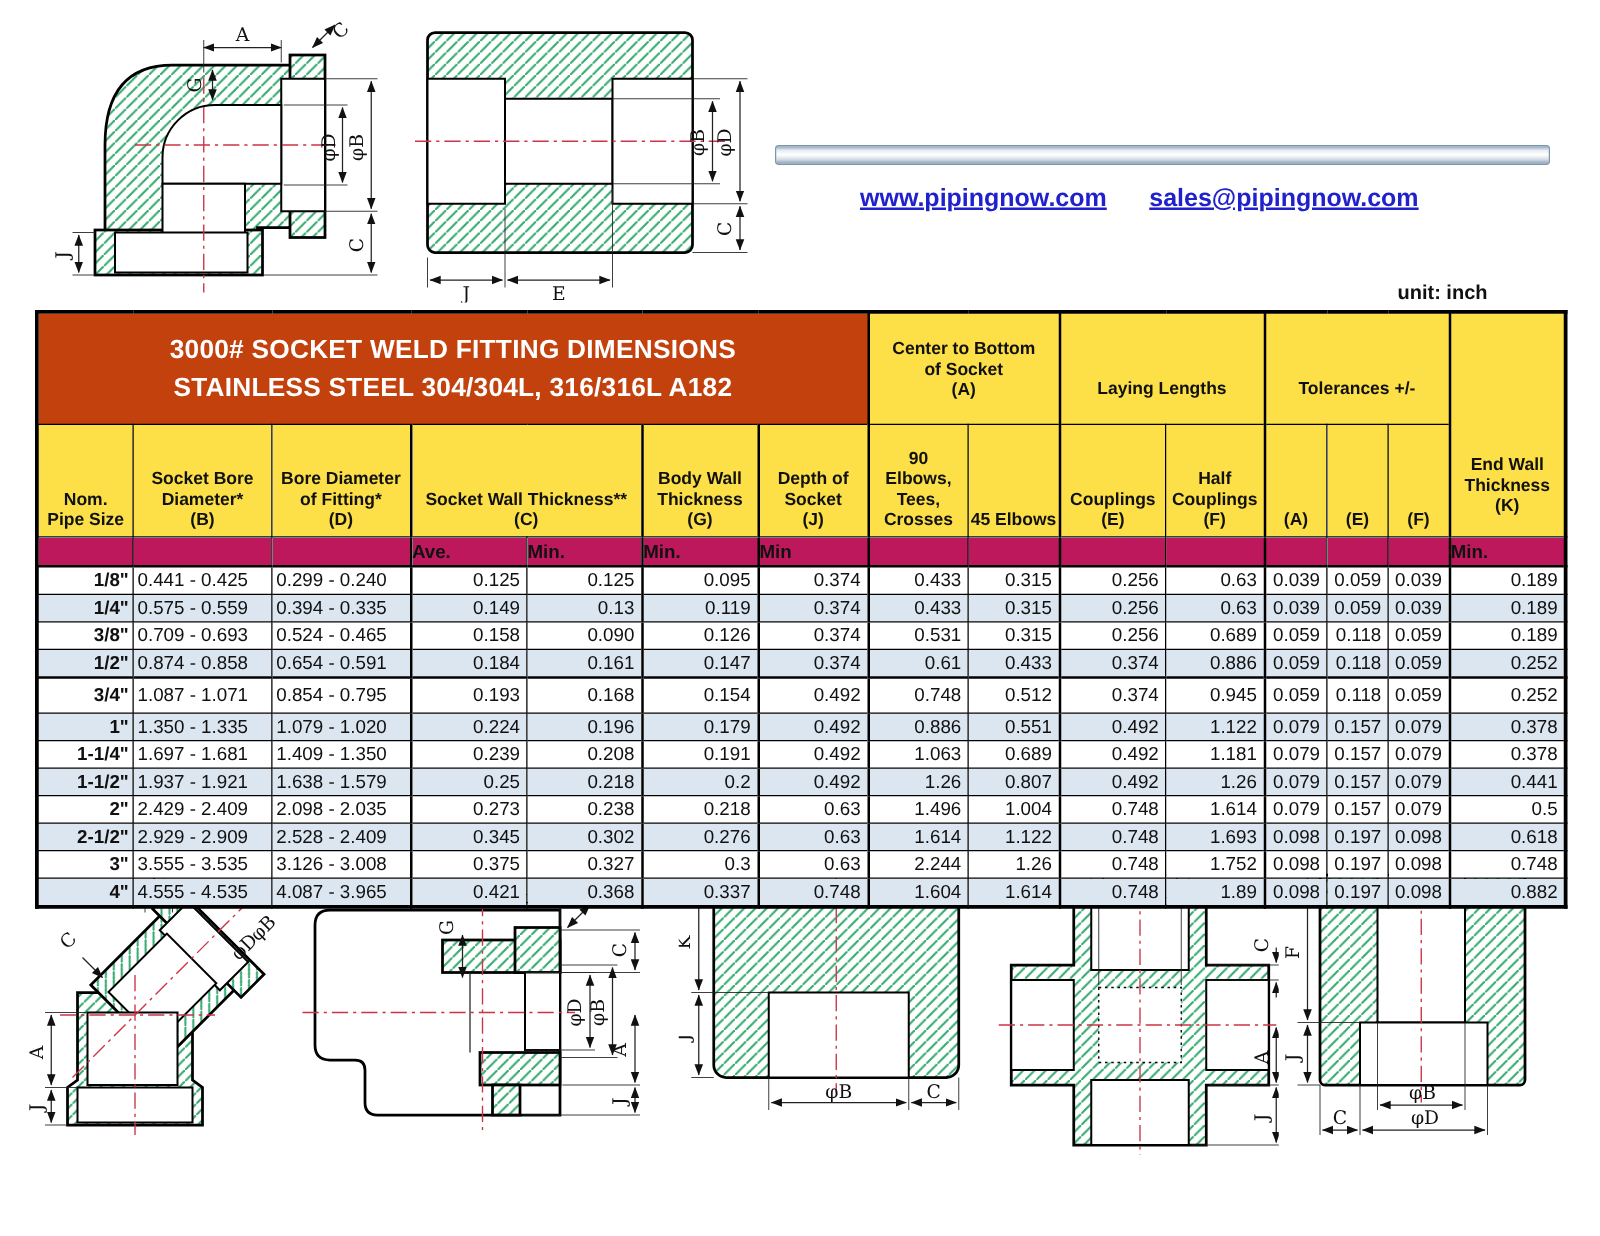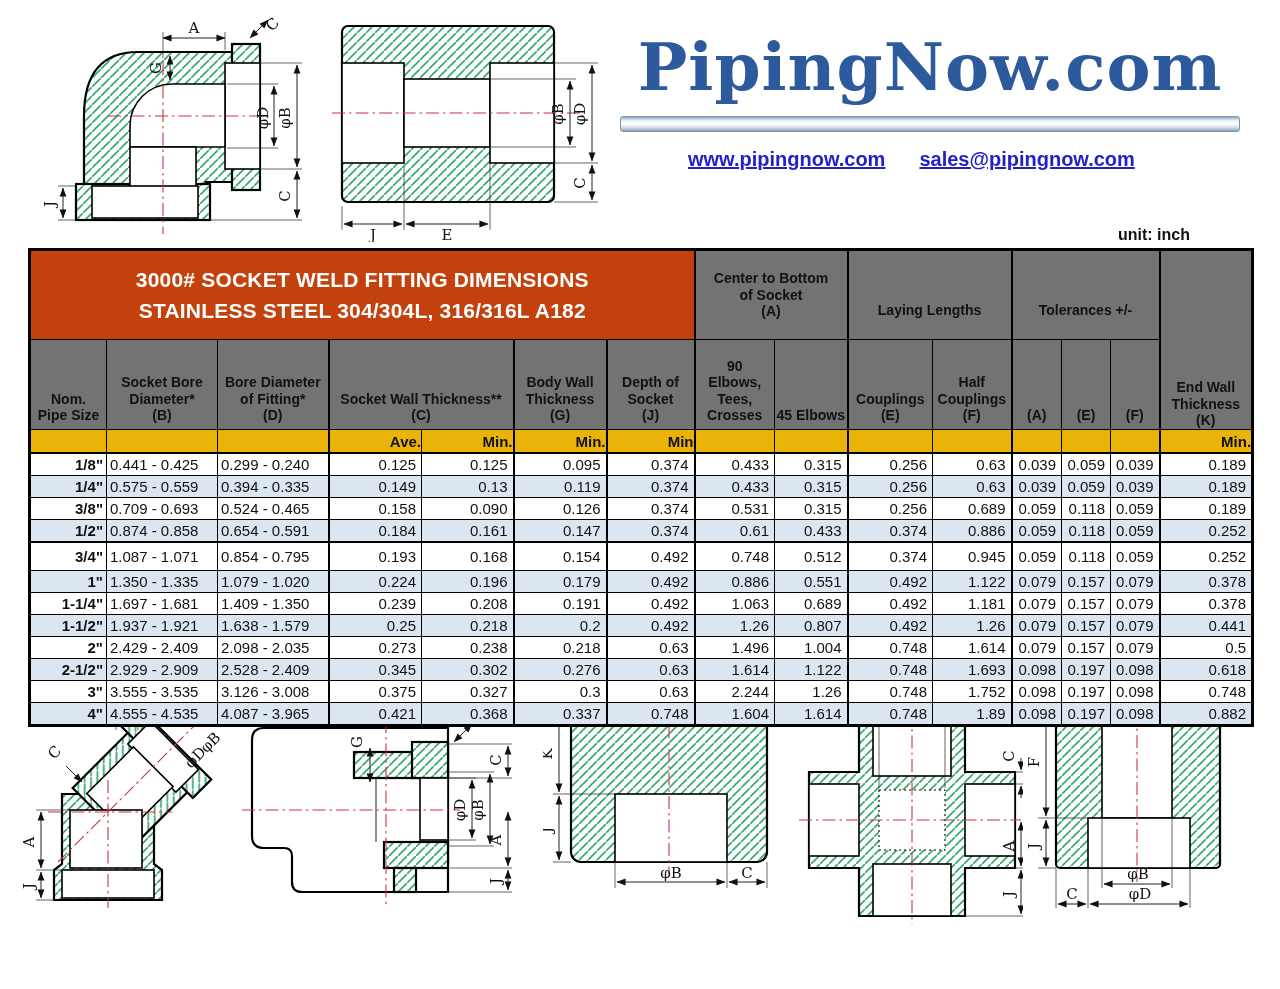--- a/index.html
+++ b/index.html
@@ -15,31 +15,31 @@
   #links{position:absolute;left:688px;top:148px;width:480px;font-size:20px;font-weight:bold;}
   #links a{color:#2121cc;text-decoration:underline;text-decoration-thickness:2px;}
   #links a:first-child{margin-right:34px;}
   #unit-note{position:absolute;left:1118px;top:226px;width:120px;text-align:left;
         font-size:16px;font-weight:bold;color:#111;}
   
   #tbl-wrap{position:absolute;left:28px;top:248px;}
   table{border-collapse:collapse;table-layout:fixed;width:1223px;border:3px solid #000;
         font-family:"Liberation Sans",sans-serif;color:#111;}
   th,td{border:1px solid #000;overflow:hidden;padding:0;}
-  th{background:#737373;font-weight:bold;font-size:14px;line-height:1.18;}
+  th{background:#fde047;font-weight:bold;font-size:14px;line-height:1.18;}
   .pre{white-space:pre-line;}
   .bR{border-right:2.5px solid #000 !important;}
   tr.r1 th{height:68px;}
   tr.r2 th{height:84px;vertical-align:bottom;padding-bottom:5px;}
   th.vb{vertical-align:bottom;padding-bottom:20px;}
   th.vm{vertical-align:middle;}
-  th.kcell{vertical-align:bottom;padding-bottom:0;font-size:14px;}
+  th.kcell{vertical-align:bottom;padding-bottom:16px;font-size:14px;}
   th.title{background:#c2410c;color:#fff;vertical-align:middle;}
   th.title div{font-size:21px;font-weight:bold;letter-spacing:.2px;line-height:1.5;}
-  tr.r3 td{height:22px;background:#eab308;font-weight:bold;font-size:15px;text-align:right;
+  tr.r3 td{height:22px;background:#be185d;font-weight:bold;font-size:15px;text-align:left;
            border-bottom:2.5px solid #000;}
   tbody td{height:21px;font-size:15px;background:#fff;}
   tbody tr:nth-child(even) td{background:#dce6f1;}
   tbody tr:nth-child(5) td{height:27px;border-top:2.5px solid #000;}
   tbody td:first-child{text-align:right;font-weight:bold;padding-right:3px;}
   tbody td:nth-child(2),tbody td:nth-child(3){text-align:left;padding-left:3px;margin-left:39px;}
   tbody td:nth-child(n+4){text-align:right;padding-right:5px;}
   tbody td:nth-child(3),tbody td:nth-child(5),tbody td:nth-child(6),tbody td:nth-child(7),
   tbody td:nth-child(9),tbody td:nth-child(11),tbody td:nth-child(14),
   tr.r3 td:nth-child(3),tr.r3 td:nth-child(5),tr.r3 td:nth-child(6),tr.r3 td:nth-child(7),
@@ -64,21 +64,20 @@
       <pattern id="hx" width="9" height="9" patternUnits="userSpaceOnUse">
         <rect width="9" height="9" fill="#ffffff"></rect>
         <line x1="0" y1="9" x2="9" y2="0" stroke="#35ab6f" stroke-width="1.7"></line>
       </pattern>
       <marker id="ar" viewBox="0 0 10 10" refX="9.5" refY="5" markerWidth="9" markerHeight="9" orient="auto-start-reverse">
         <path d="M0,1.2 L10,5 L0,8.8 z" fill="#111"></path>
       </marker>
     </defs>
   </svg>
 
-  <div id="logo">PipingNow.com</div>
   <div id="logo-bar"></div>
   <div id="links">
     <a href="#">www.pipingnow.com</a><a href="#">sales@pipingnow.com</a>
   </div>
   <div id="unit-note">unit: inch</div>
 
   <svg class="dwg" style="left:20px;top:6px" width="310" height="236">
     <path class="ol" d="M118,46 H236 V176 H186 V210 H64 V110 Q64,46 118,46 Z"></path>
     <rect class="ol" x="212" y="38" width="28" height="146"></rect>
     <rect class="ol" x="56" y="178" width="134" height="36"></rect>

